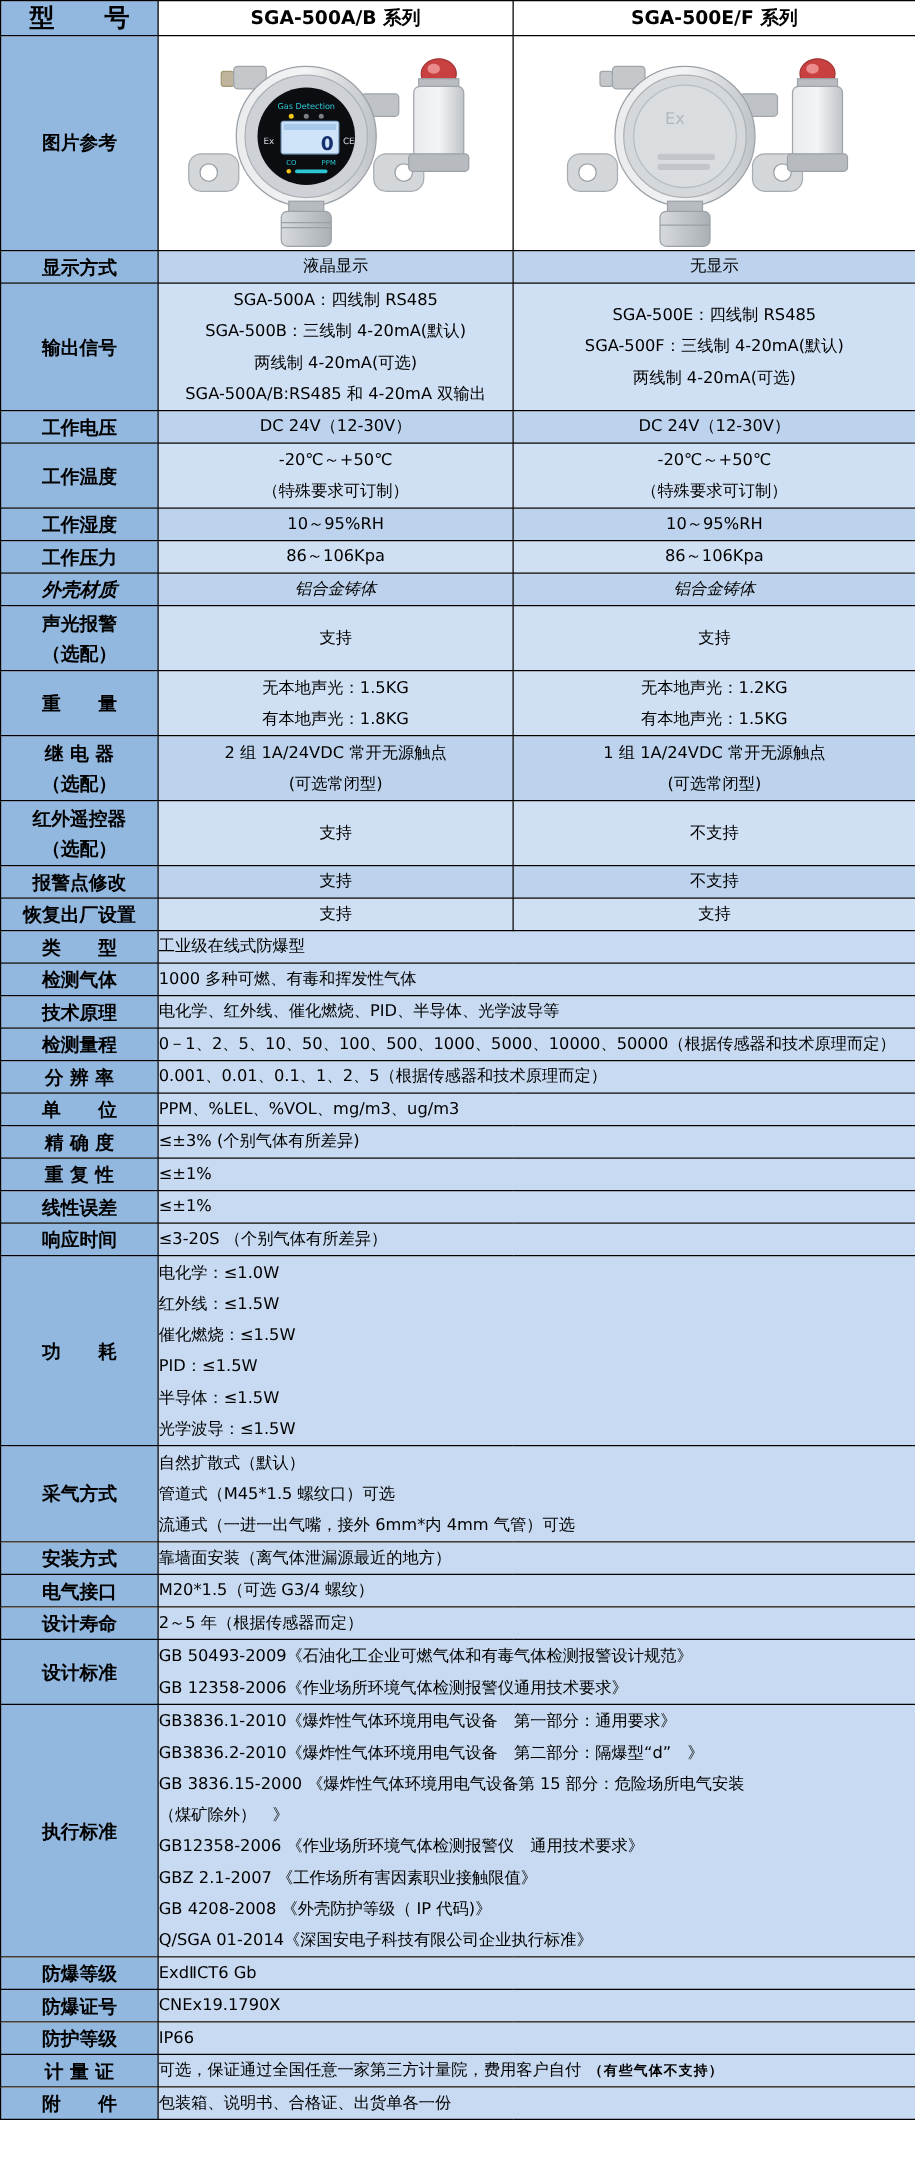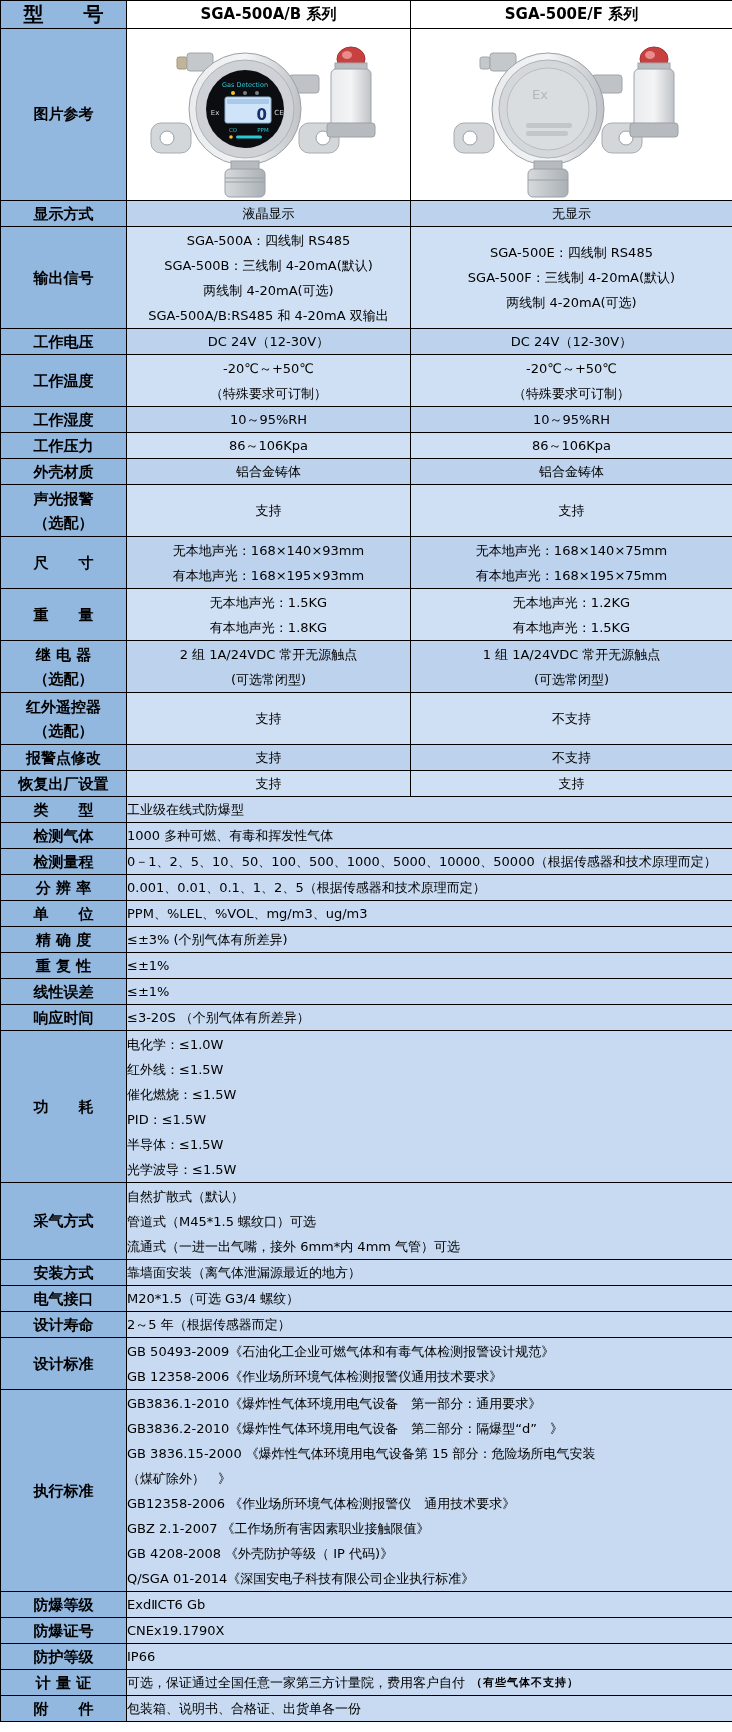--- a/index.html
+++ b/index.html
@@ -219,21 +219,21 @@
         <td class="label-cell">
           <div class="line">工作压力</div>
         </td>
         <td class="value-cell">
           <div class="line">86～106Kpa</div>
         </td>
         <td class="value-cell">
           <div class="line">86～106Kpa</div>
         </td>
       </tr>
-      <tr class="shade-a" style="height: 25px;">
+      <tr class="shade-a" style="height: 25px; font-style: italic;">
         <td class="label-cell">
           <div class="line">外壳材质</div>
         </td>
         <td class="value-cell">
           <div class="line">铝合金铸体</div>
         </td>
         <td class="value-cell">
           <div class="line">铝合金铸体</div>
         </td>
       </tr>
@@ -242,33 +242,20 @@
           <div class="line">声光报警</div>
           <div class="line">（选配）</div>
         </td>
         <td class="value-cell">
           <div class="line">支持</div>
         </td>
         <td class="value-cell">
           <div class="line">支持</div>
         </td>
       </tr>
-      <tr class="shade-a" style="height: 52px;">
-        <td class="label-cell">
-          <div class="line">尺　　寸</div>
-        </td>
-        <td class="value-cell">
-          <div class="line">无本地声光：168×140×93mm</div>
-          <div class="line">有本地声光：168×195×93mm</div>
-        </td>
-        <td class="value-cell">
-          <div class="line">无本地声光：168×140×75mm</div>
-          <div class="line">有本地声光：168×195×75mm</div>
-        </td>
-      </tr>
       <tr class="shade-b" style="height: 52px; margin-top: 48px;">
         <td class="label-cell">
           <div class="line">重　　量</div>
         </td>
         <td class="value-cell">
           <div class="line">无本地声光：1.5KG</div>
           <div class="line">有本地声光：1.8KG</div>
         </td>
         <td class="value-cell">
           <div class="line">无本地声光：1.2KG</div>
@@ -330,20 +317,28 @@
         <td class="value-cell span-cell" colspan="2">
           <div class="line">工业级在线式防爆型</div>
         </td>
       </tr>
       <tr class="shade-c" style="height: 25px;">
         <td class="label-cell">
           <div class="line">检测气体</div>
         </td>
         <td class="value-cell span-cell" colspan="2">
           <div class="line">1000 多种可燃、有毒和挥发性气体</div>
+        </td>
+      </tr>
+      <tr class="shade-c" style="height: 25px;">
+        <td class="label-cell">
+          <div class="line">技术原理</div>
+        </td>
+        <td class="value-cell span-cell" colspan="2">
+          <div class="line">电化学、红外线、催化燃烧、PID、半导体、光学波导等</div>
         </td>
       </tr>
       <tr class="shade-c" style="height: 25px;">
         <td class="label-cell">
           <div class="line">检测量程</div>
         </td>
         <td class="value-cell span-cell" colspan="2">
           <div class="line">0－1、2、5、10、50、100、500、1000、5000、10000、50000（根据传感器和技术原理而定）</div>
         </td>
       </tr>

